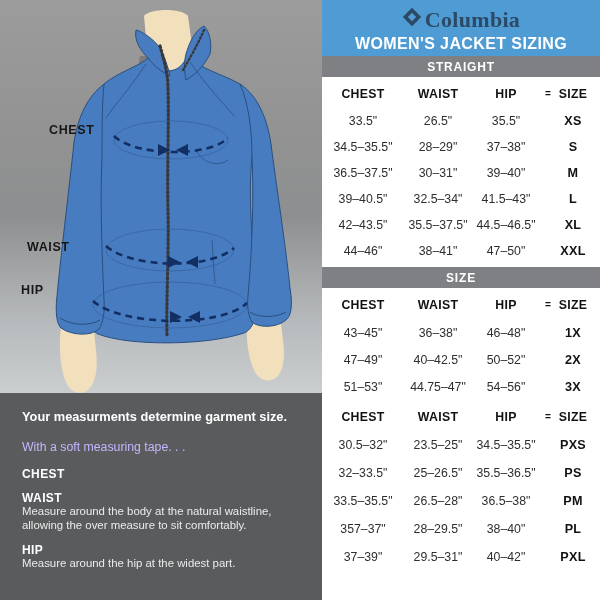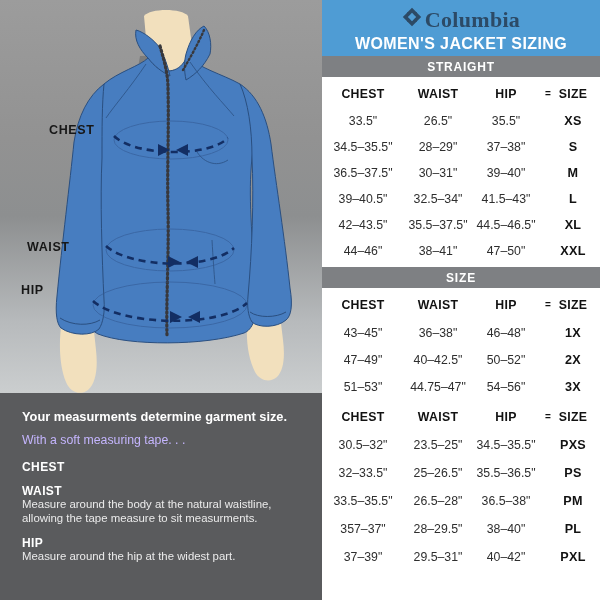--- a/index.html
+++ b/index.html
@@ -11,21 +11,21 @@
   .figure-panel{position:relative;width:322px;height:393px;
     background:linear-gradient(to bottom,#9c9c9c 0%,#929292 35%,#8d8f90 55%,#b7babc 82%,#cbcecf 100%);}
   .figure-panel svg{position:absolute;left:0;top:0;}
   .measure-label{position:absolute;color:#171717;font-weight:bold;font-size:12.5px;letter-spacing:.6px;}
   .lbl-chest{left:49px;top:123px;}
   .lbl-waist{left:27px;top:240px;}
   .lbl-hip{left:21px;top:283px;}
 
   .info-panel{position:relative;width:322px;height:207px;background:var(--panel-dark,#5a5b5d);
     box-sizing:border-box;padding:16px 14px 0 22px;color:#f1f1f1;}
-  .info-title{font-weight:bold;font-size:12.8px;color:#ffffff;margin-bottom:9px;}
+  .info-title{font-weight:bold;font-size:12.8px;color:#ffffff;margin-bottom:16px;}
   .info-sub{font-size:12.3px;color:#c4b5fd;margin-bottom:13px;}
   .info-section{margin-bottom:10px;}
   .info-head{font-weight:bold;font-size:12px;letter-spacing:.4px;color:#ffffff;}
   .info-text{font-size:11.4px;line-height:1.22;color:#ebebeb;}
 
   
   .right-col{position:absolute;left:322px;top:0;width:278px;height:600px;background:#fff;}
   .brand-header{height:56px;background:var(--header-blue,#4f9cd4);text-align:center;overflow:hidden;}
   .brand-row{display:flex;align-items:flex-start;justify-content:center;margin-top:7px;gap:3px;}
   .brand-mark{width:20px;height:20px;}
@@ -113,21 +113,21 @@
     </div>
 
     <div class="info-panel">
       <div class="info-title">Your measurments determine garment size.</div>
       <div class="info-sub">With a soft measuring tape. . .</div>
       <div class="info-section">
         <div class="info-head">CHEST</div>
       </div>
       <div class="info-section">
         <div class="info-head">WAIST</div>
-        <div class="info-text">Measure around the body at the natural waistline, allowing the tape measure to sit measurments.</div>
+        <div class="info-text">Measure around the body at the natural waistline, allowing the over measure to sit comfortably.</div>
       </div>
       <div class="info-section">
         <div class="info-head">HIP</div>
         <div class="info-text">Measure around the hip at the widest part.</div>
       </div>
     </div>
   </div>
 
   <div class="right-col">
 

